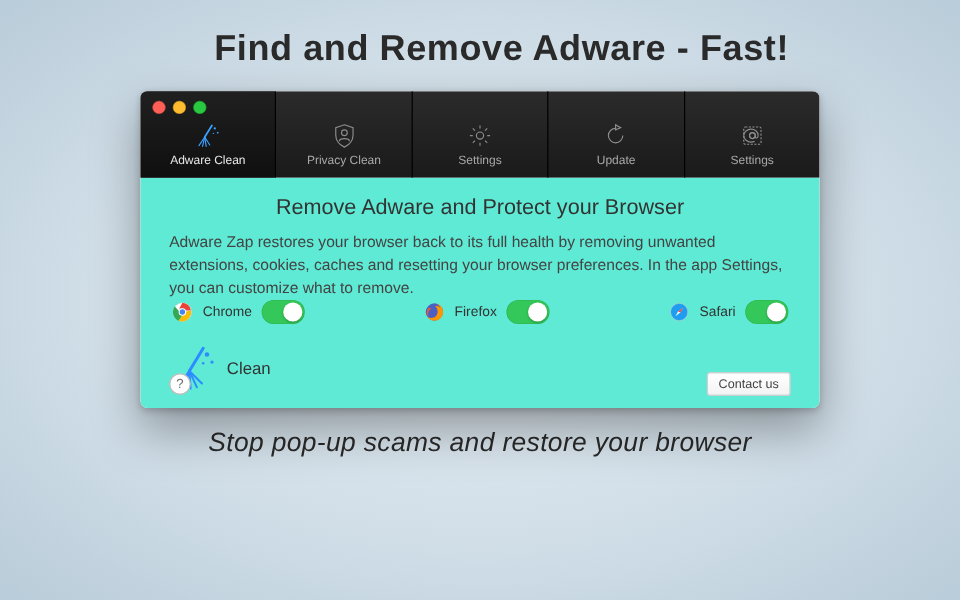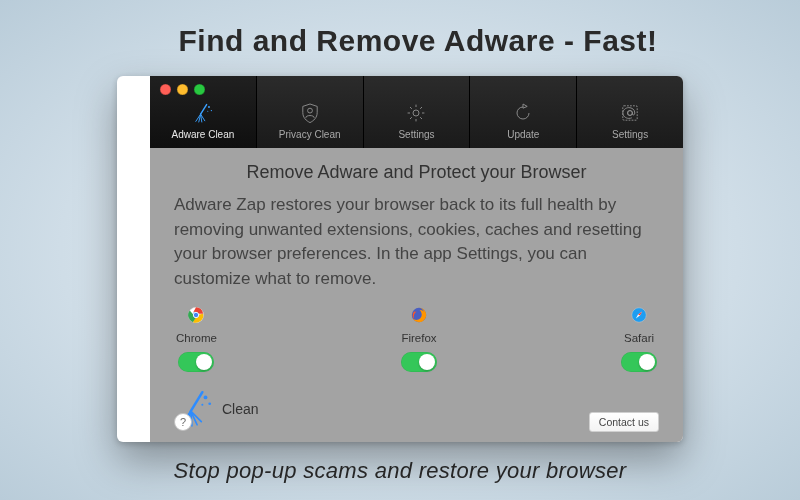--- a/index.html
+++ b/index.html
@@ -29,21 +29,20 @@
   }
 
   .window {
     margin-top: 18px;
     width: 566px;
     background: #fff;
     border-radius: 6px;
     box-shadow: 0 18px 40px rgba(0,0,0,0.35), 0 2px 6px rgba(0,0,0,0.2);
     overflow: hidden;
     position: relative;
-    padding-left: 33px;
   }
 
   .toolbar {
     background: linear-gradient(#2b2b2b, #1a1a1a);
     height: 72px;
     display: flex;
     align-items: stretch;
     position: relative;
   }
   .traffic-lights {
@@ -75,51 +74,50 @@
   }
   .tab:last-child { border-right: none; }
   .tab.active {
     background: linear-gradient(#202020, #0f0f0f);
     color: #e8e8e8;
   }
   .tab svg { width: 24px; height: 24px; margin-bottom: 4px; }
   .tab-label { font-size: 10px; }
 
   .content {
-    background: #a3a3a3;
+    background: #5eead4;
     padding: 14px 24px 10px 24px;
   }
   .panel-title {
     text-align: center;
     font-size: 18px;
     font-weight: 400;
     color: #333;
     margin-bottom: 10px;
   }
   .panel-desc {
-    font-size: 17px;
+    font-size: 13px;
     line-height: 1.45;
     color: #444;
-    margin-bottom: 14px;
+    margin-bottom: 0;
   }
 
   .browsers {
     display: flex;
     justify-content: space-between;
     align-items: center;
     margin-bottom: 16px;
     padding: 0 2px;
   }
   .browser {
     display: flex;
     align-items: center;
     gap: 8px;
     font-size: 11.5px;
     color: #333;
-    flex-direction: column;
   }
   .bicon { width: 18px; height: 18px; display: inline-flex; align-items:center; justify-content:center; }
 
   .toggle {
     position: relative;
     width: 36px; height: 20px;
     background: #34c759;
     border-radius: 10px;
     box-shadow: inset 0 0 0 0.5px rgba(0,0,0,0.1);
   }

